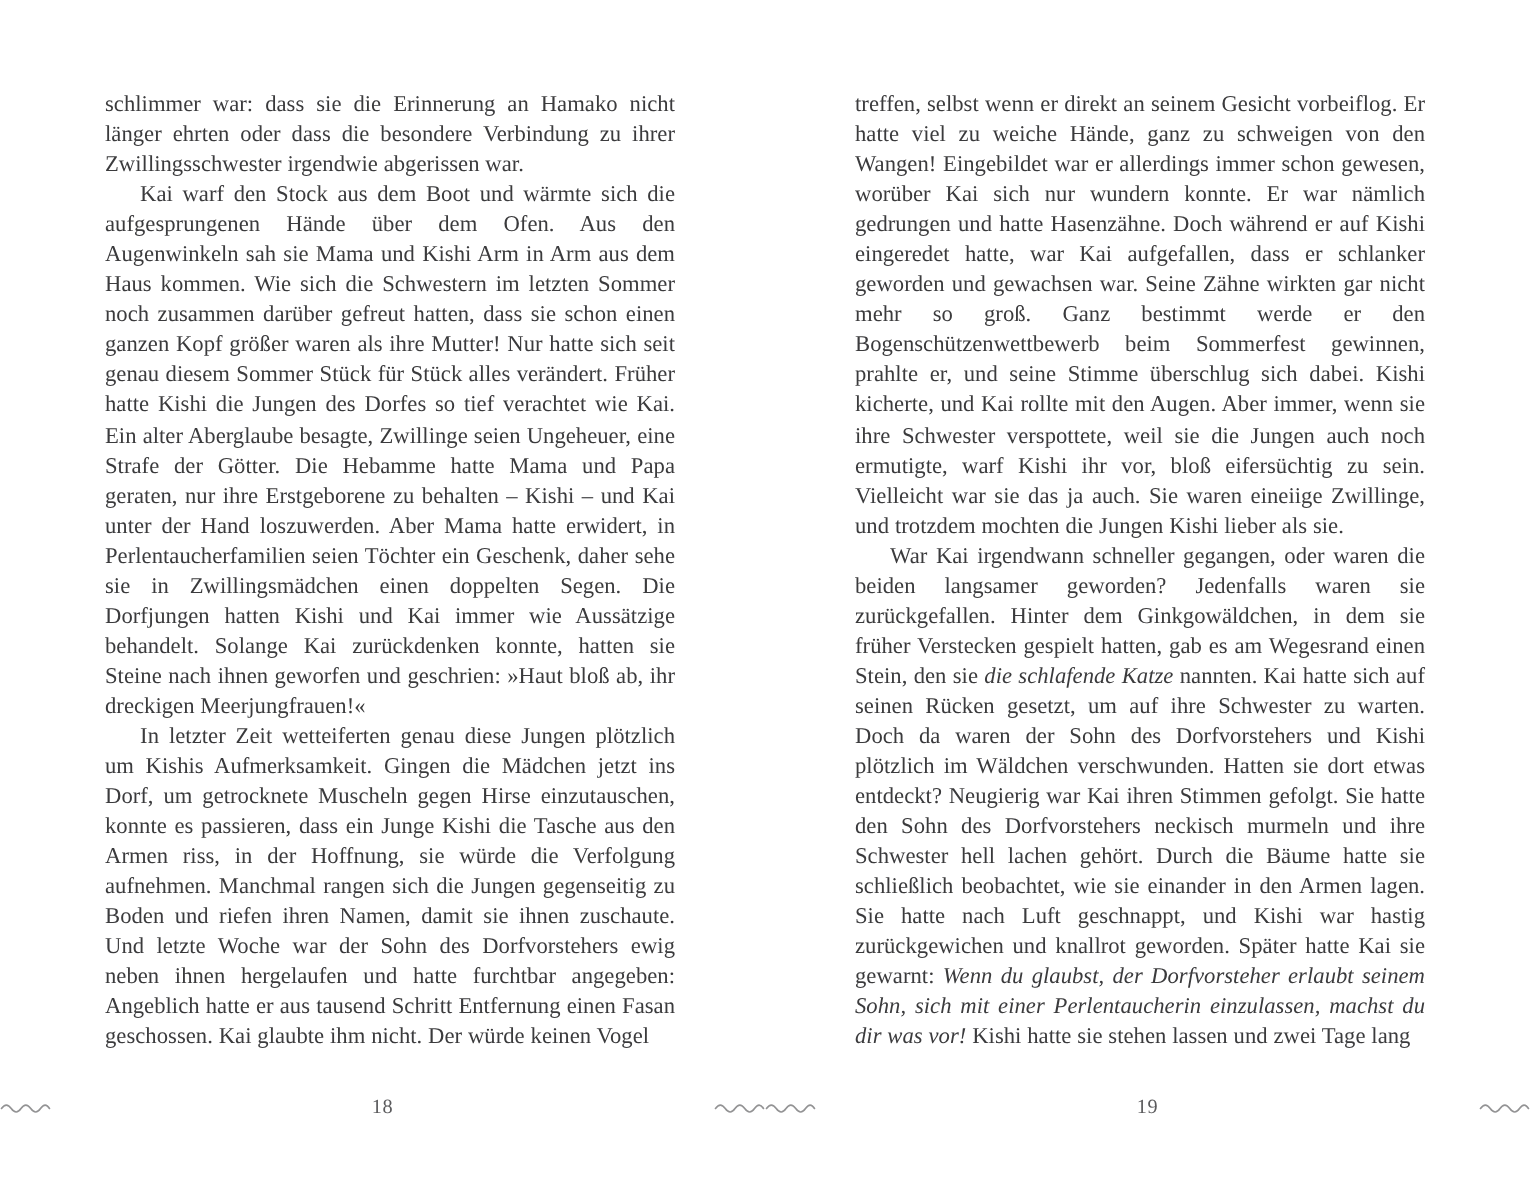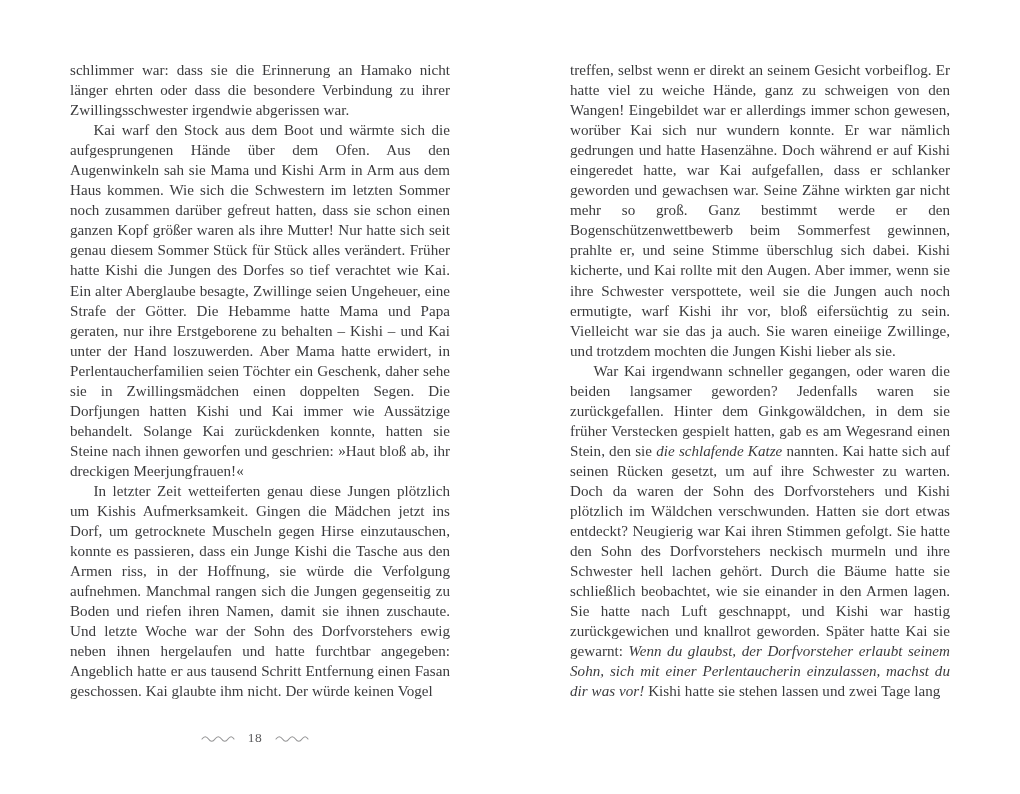--- a/index.html
+++ b/index.html
@@ -57,21 +57,21 @@
   }
 
   
   .folio {
     position: absolute;
     bottom: 48px;
     left: 0;
     width: 510px;
     display: flex;
     align-items: center;
-    justify-content: center;
+    justify-content: space-between;
     gap: 13px;
     color: #5b5b5d;
     font-size: 13.5px;
   }
   .folio .num {
     font-family: "Liberation Serif", "DejaVu Serif", serif;
     letter-spacing: 0.5px;
   }
   .squiggle {
     display: block;
@@ -105,15 +105,28 @@
         </svg>
       </span>
     </div>
   </div>
 
   <div class="page page-right">
     <div class="textblock">
       <p class="noindent">treffen, selbst wenn er direkt an seinem Gesicht vorbeiflog. Er hatte viel zu weiche Hände, ganz zu schweigen von den Wangen! Eingebildet war er allerdings immer schon gewesen, worüber Kai sich nur wundern konnte. Er war nämlich gedrungen und hatte Hasenzähne. Doch während er auf Kishi eingeredet hatte, war Kai aufgefallen, dass er schlanker geworden und gewachsen war. Seine Zähne wirkten gar nicht mehr so groß. Ganz bestimmt werde er den Bogenschützenwettbewerb beim Sommerfest gewinnen, prahlte er, und seine Stimme überschlug sich dabei. Kishi kicherte, und Kai rollte mit den Augen. Aber immer, wenn sie ihre Schwester verspottete, weil sie die Jungen auch noch ermutigte, warf Kishi ihr vor, bloß eifersüchtig zu sein. Vielleicht war sie das ja auch. Sie waren eineiige Zwillinge, und trotzdem mochten die Jungen Kishi lieber als sie.</p>
       <p class="indent"><span>War Kai irgendwann schneller gegangen, oder waren die beiden langsamer geworden? Jedenfalls waren sie zurückgefallen. Hinter dem Ginkgowäldchen, in dem sie früher Verstecken gespielt hatten, gab es am Wegesrand einen Stein, den sie </span><i>die schlafende Katze</i><span> nannten. Kai hatte sich auf seinen Rücken gesetzt, um auf ihre Schwester zu warten. Doch da waren der Sohn des Dorfvorstehers und Kishi plötzlich im Wäldchen verschwunden. Hatten sie dort etwas entdeckt? Neugierig war Kai ihren Stimmen gefolgt. Sie hatte den Sohn des Dorfvorstehers neckisch murmeln und ihre Schwester hell lachen gehört. Durch die Bäume hatte sie schließlich beobachtet, wie sie einander in den Armen lagen. Sie hatte nach Luft geschnappt, und Kishi war hastig zurückgewichen und knallrot geworden. Später hatte Kai sie gewarnt: </span><i>Wenn du glaubst, der Dorfvorsteher erlaubt seinem Sohn, sich mit einer Perlentaucherin einzulassen, machst du dir was vor!</i><span> Kishi hatte sie stehen lassen und zwei Tage lang</span></p>
     </div>
+    <div class="folio">
+      <span class="squiggle">
+        <svg width="34" height="10" viewBox="0 0 34 10" xmlns="http://www.w3.org/2000/svg">
+          <path d="M1 6 Q 4.2 1.4 7.5 6 T 14 6 T 20.5 6 T 27 6 T 33 6" fill="none" stroke="#6a6a6c" stroke-width="1.1" stroke-linecap="round"></path>
+        </svg>
+      </span>
+      <span class="num">19</span>
+      <span class="squiggle">
+        <svg width="34" height="10" viewBox="0 0 34 10" xmlns="http://www.w3.org/2000/svg">
+          <path d="M1 6 Q 4.2 1.4 7.5 6 T 14 6 T 20.5 6 T 27 6 T 33 6" fill="none" stroke="#6a6a6c" stroke-width="1.1" stroke-linecap="round"></path>
+        </svg>
+      </span>
+    </div>
   </div>
 
 </div>
 
 </body></html>

